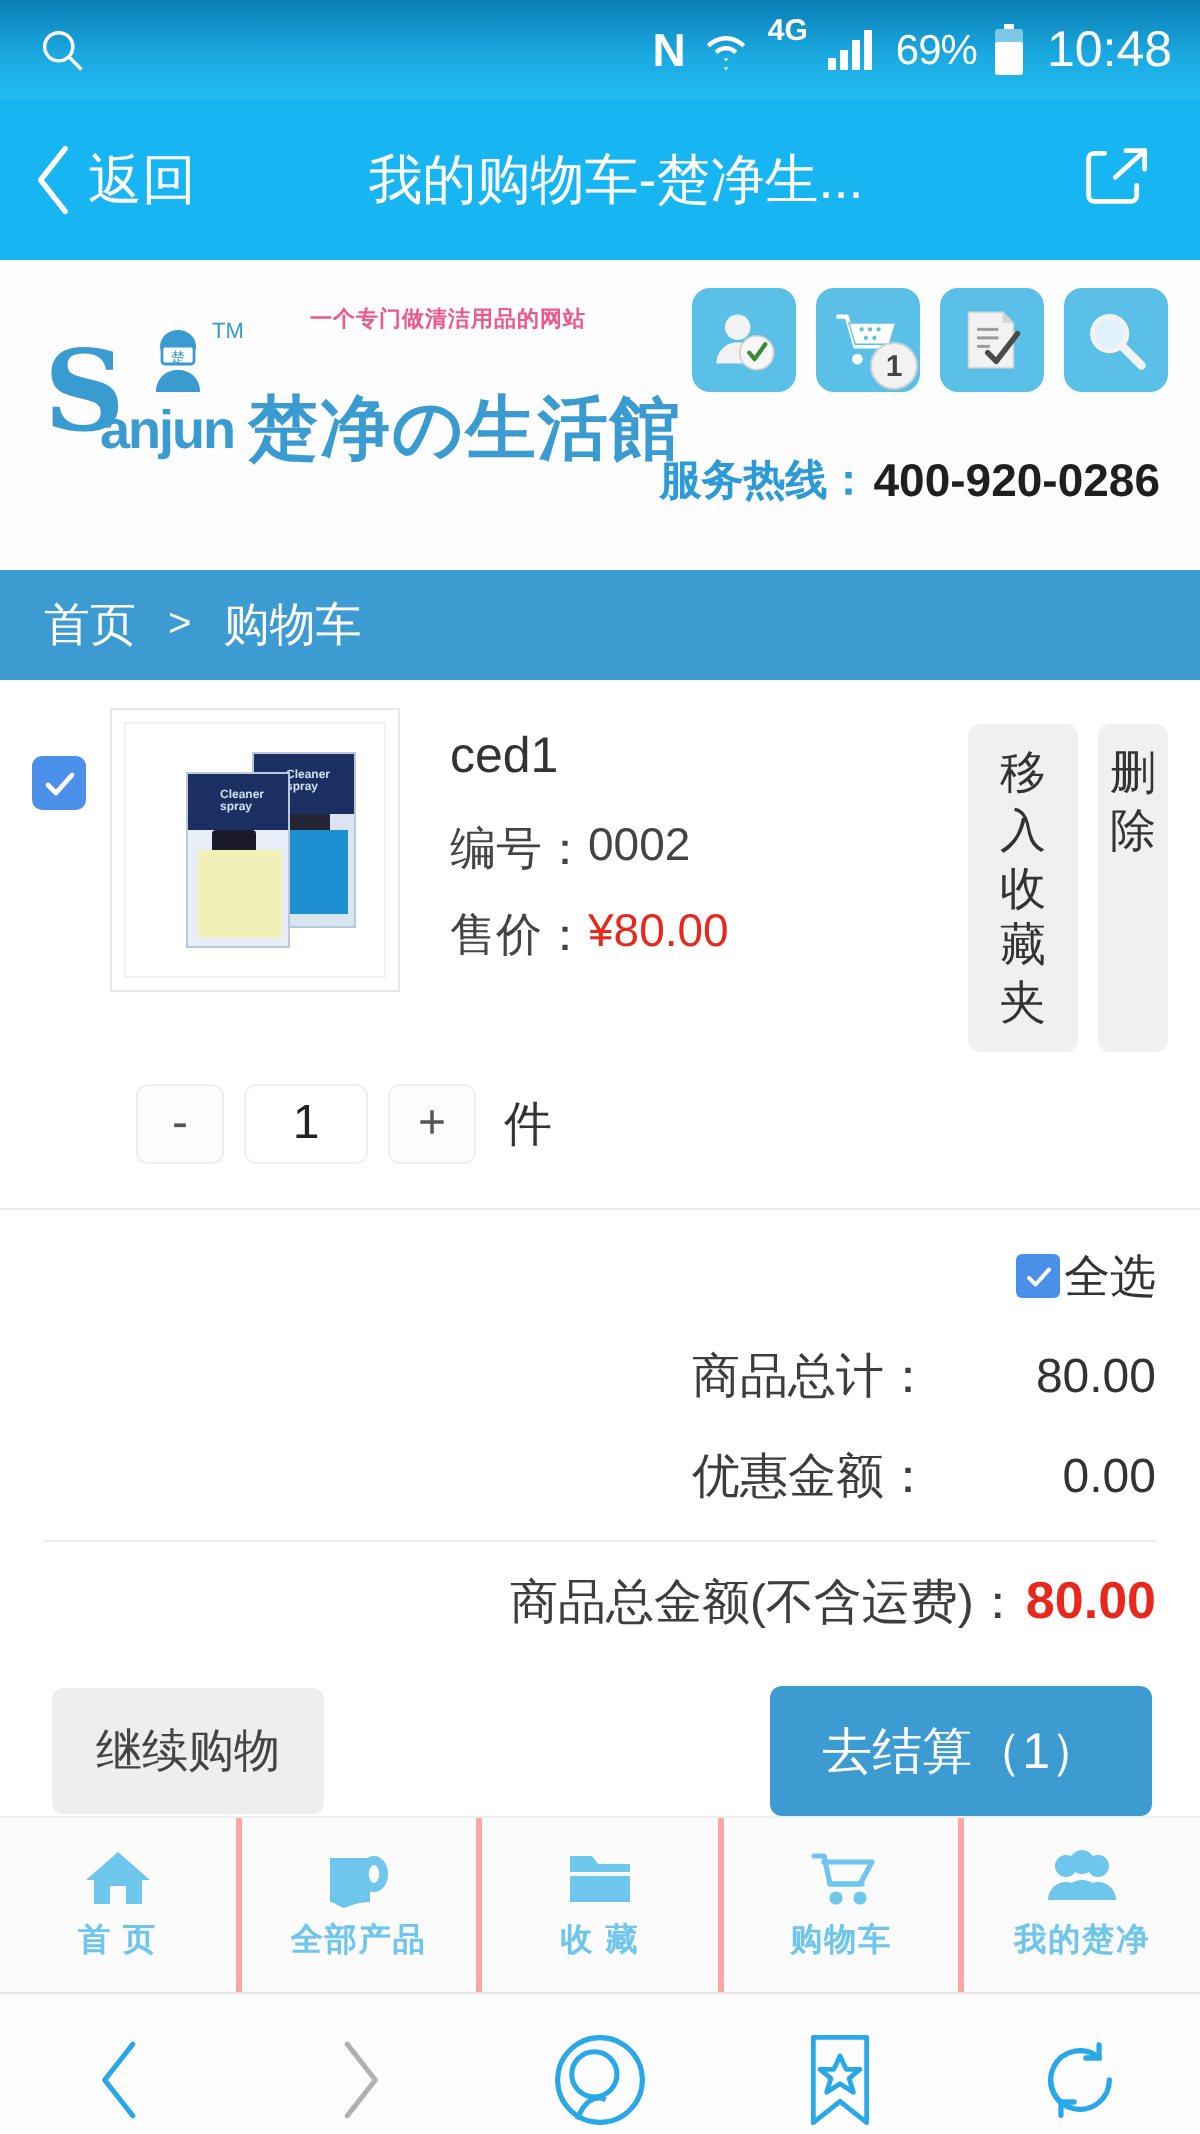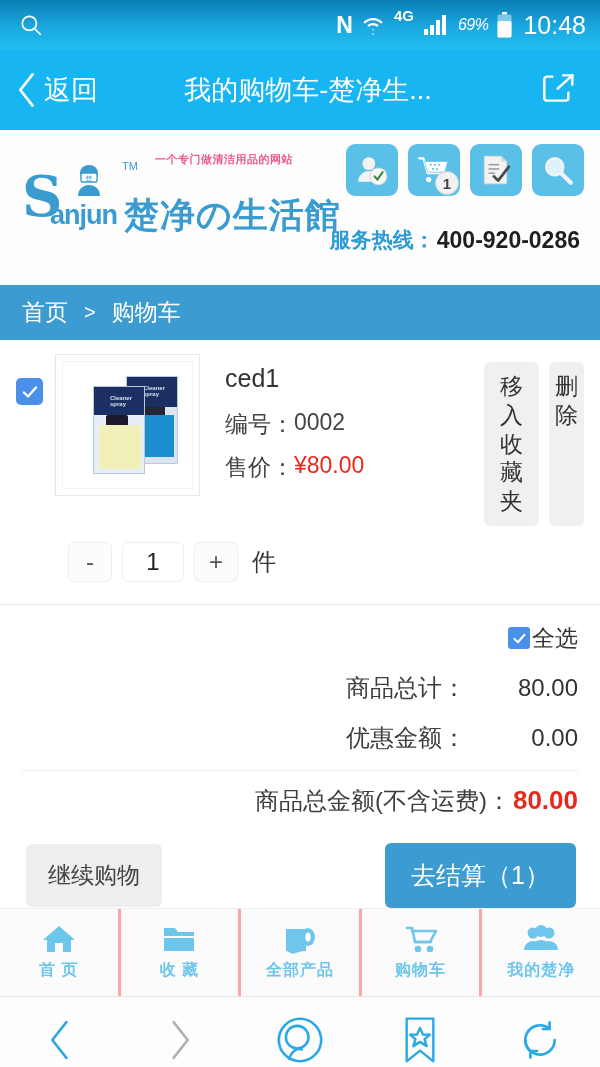--- a/index.html
+++ b/index.html
@@ -18,21 +18,21 @@
     display: flex; align-items: center;
     padding: 0 14px 0 18px;
     color: #ffffff;
     flex: 0 0 50px;
   }
   .sb-left { display: flex; align-items: center; }
   .sb-right { margin-left: auto; display: flex; align-items: center; gap: 9px; }
   .sb-icon { display: flex; align-items: center; }
   .sb-nfc { font-size: 23px; font-weight: bold; line-height: 1; letter-spacing: -1px; }
   .sb-4g { font-size: 15px; font-weight: bold; line-height: 1; margin-bottom: 19px; }
-  .sb-pct { font-size: 16px; line-height: 1; letter-spacing: -0.5px; font-style: italic; }
+  .sb-pct { font-size: 21px; line-height: 1; letter-spacing: -0.5px; }
   .sb-time { font-size: 25px; line-height: 1; letter-spacing: 0px; margin-left: 2px; }
 
   
   .titlebar {
     height: 80px;
     background: #17b6f2;
     display: flex; align-items: center;
     padding: 0 20px 0 14px;
     color: #fff;
     flex: 0 0 80px;
@@ -63,21 +63,21 @@
   }
   .logo-anjun {
     position: absolute; left: 28px; top: 28px;
     font-size: 27px; color: #3a9bd0; font-weight: bold;
     font-family: "Liberation Sans", sans-serif; letter-spacing: -1px;
   }
   .logo-face {
     position: absolute; left: 52px; top: -8px;
     width: 30px; height: 34px;
   }
-  .logo-tm { position: absolute; left: 100px; top: -12px; font-size: 11px; color: #3a9bd0; }
+  .logo-tm { position: absolute; left: 84px; top: -12px; font-size: 11px; color: #3a9bd0; }
   .logo-text {
     font-size: 35px; color: #3a9bd0; font-weight: bold;
     margin-left: 6px; line-height: 1.05; letter-spacing: 1px;
     font-family: "DejaVu Sans", sans-serif;
   }
   .logo-tag {
     position: absolute; left: 155px; top: 22px;
     font-size: 11px; color: #ec5a8d; letter-spacing: 0.5px;
     font-family: "DejaVu Sans", sans-serif; font-weight: bold;
   }
@@ -453,33 +453,33 @@
   </div>
 
   <div class="tabbar">
     <div class="tab">
       <svg width="36" height="32" viewBox="0 0 36 32">
         <path d="M18 3 L34 17 L30 17 L30 29 L22 29 L22 20 L14 20 L14 29 L6 29 L6 17 L2 17 Z" fill="#6fc6ec"></path>
       </svg>
       <span class="tab-label">首 页</span>
     </div>
     <div class="tab">
-      <svg width="36" height="32" viewBox="0 0 36 32">
-        <path d="M3 5h11l3 4h16v4H3z" fill="#6fc6ec"></path>
-        <rect x="3" y="15" width="30" height="13" fill="#6fc6ec"></rect>
-      </svg>
-      <span class="tab-label">收 藏</span>
-    </div>
-    <div class="tab">
       <svg width="38" height="32" viewBox="0 0 38 32">
         <path d="M5 6h20v22c-6 0-10 2-13 3-3-1-5-3-7-3z" fill="#6fc6ec"></path>
         <ellipse cx="27" cy="14" rx="7" ry="9" fill="#6fc6ec"></ellipse>
         <ellipse cx="27" cy="14" rx="2.6" ry="4.5" fill="#ffffff"></ellipse>
       </svg>
       <span class="tab-label">全部产品</span>
+    </div>
+    <div class="tab">
+      <svg width="36" height="32" viewBox="0 0 36 32">
+        <path d="M3 5h11l3 4h16v4H3z" fill="#6fc6ec"></path>
+        <rect x="3" y="15" width="30" height="13" fill="#6fc6ec"></rect>
+      </svg>
+      <span class="tab-label">收 藏</span>
     </div>
     <div class="tab">
       <svg width="36" height="32" viewBox="0 0 36 32" fill="none" stroke="#6fc6ec" stroke-width="2.6" stroke-linecap="round" stroke-linejoin="round">
         <path d="M4 5h5l3 14h16"></path>
           <path d="M9 8h24l-6 11H12"></path>
         <circle cx="15" cy="26" r="2" fill="#6fc6ec"></circle>
           <circle cx="27" cy="26" r="2" fill="#6fc6ec"></circle>
       </svg>
       <span class="tab-label">购物车</span>
     </div>

